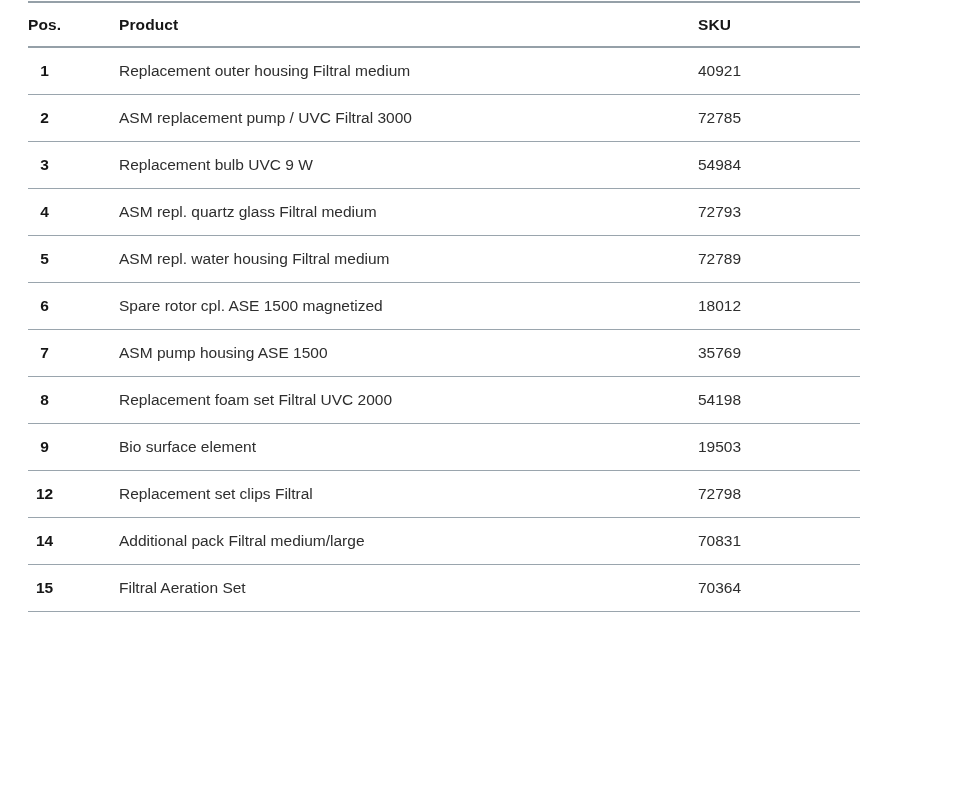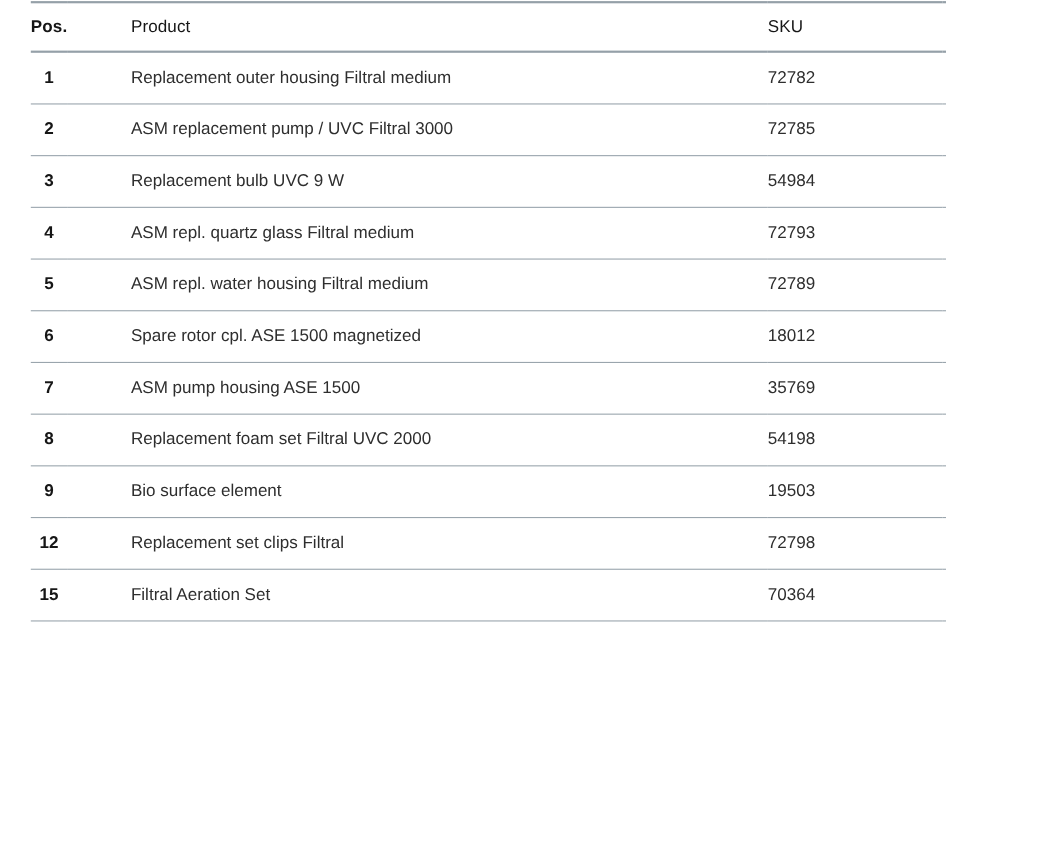--- a/index.html
+++ b/index.html
@@ -38,21 +38,21 @@
     border-bottom: 1.5px solid #9aa5ad;
   }
   th, td {
     padding: 0;
     vertical-align: middle;
     font-size: 15.5px;
     white-space: nowrap;
     overflow: hidden;
   }
   th {
-    font-weight: 400;
+    font-weight: 700;
     color: #161616;
     letter-spacing: 0.1px;
   }
   td {
     color: #2e2e2e;
   }
   .cell-pos {
     text-align: center;
     font-weight: 700;
     color: #161616;
@@ -84,21 +84,21 @@
         <th class="cell-pos">Pos.</th>
         <th class="cell-product">Product</th>
         <th class="cell-sku">SKU</th>
         <th class="cell-qty">Filtral</th>
       </tr>
     </thead>
     <tbody>
       <tr>
         <td class="cell-pos">1</td>
         <td class="cell-product">Replacement outer housing Filtral medium</td>
-        <td class="cell-sku">72782</td>
+        <td class="cell-sku">40921</td>
         <td class="cell-qty">1</td>
       </tr>
       <tr>
         <td class="cell-pos">2</td>
         <td class="cell-product">ASM replacement pump / UVC Filtral 3000</td>
         <td class="cell-sku">72785</td>
         <td class="cell-qty">1</td>
       </tr>
       <tr>
         <td class="cell-pos">3</td>
@@ -142,20 +142,26 @@
         <td class="cell-sku">19503</td>
         <td class="cell-qty">1</td>
       </tr>
       <tr>
         <td class="cell-pos">12</td>
         <td class="cell-product">Replacement set clips Filtral</td>
         <td class="cell-sku">72798</td>
         <td class="cell-qty">1</td>
       </tr>
       <tr>
+        <td class="cell-pos">14</td>
+        <td class="cell-product">Additional pack Filtral medium/large</td>
+        <td class="cell-sku">70831</td>
+        <td class="cell-qty">1</td>
+      </tr>
+      <tr>
         <td class="cell-pos">15</td>
         <td class="cell-product">Filtral Aeration Set</td>
         <td class="cell-sku">70364</td>
         <td class="cell-qty">1</td>
       </tr>
     </tbody>
   </table>
 </div>
 
 </body></html>

